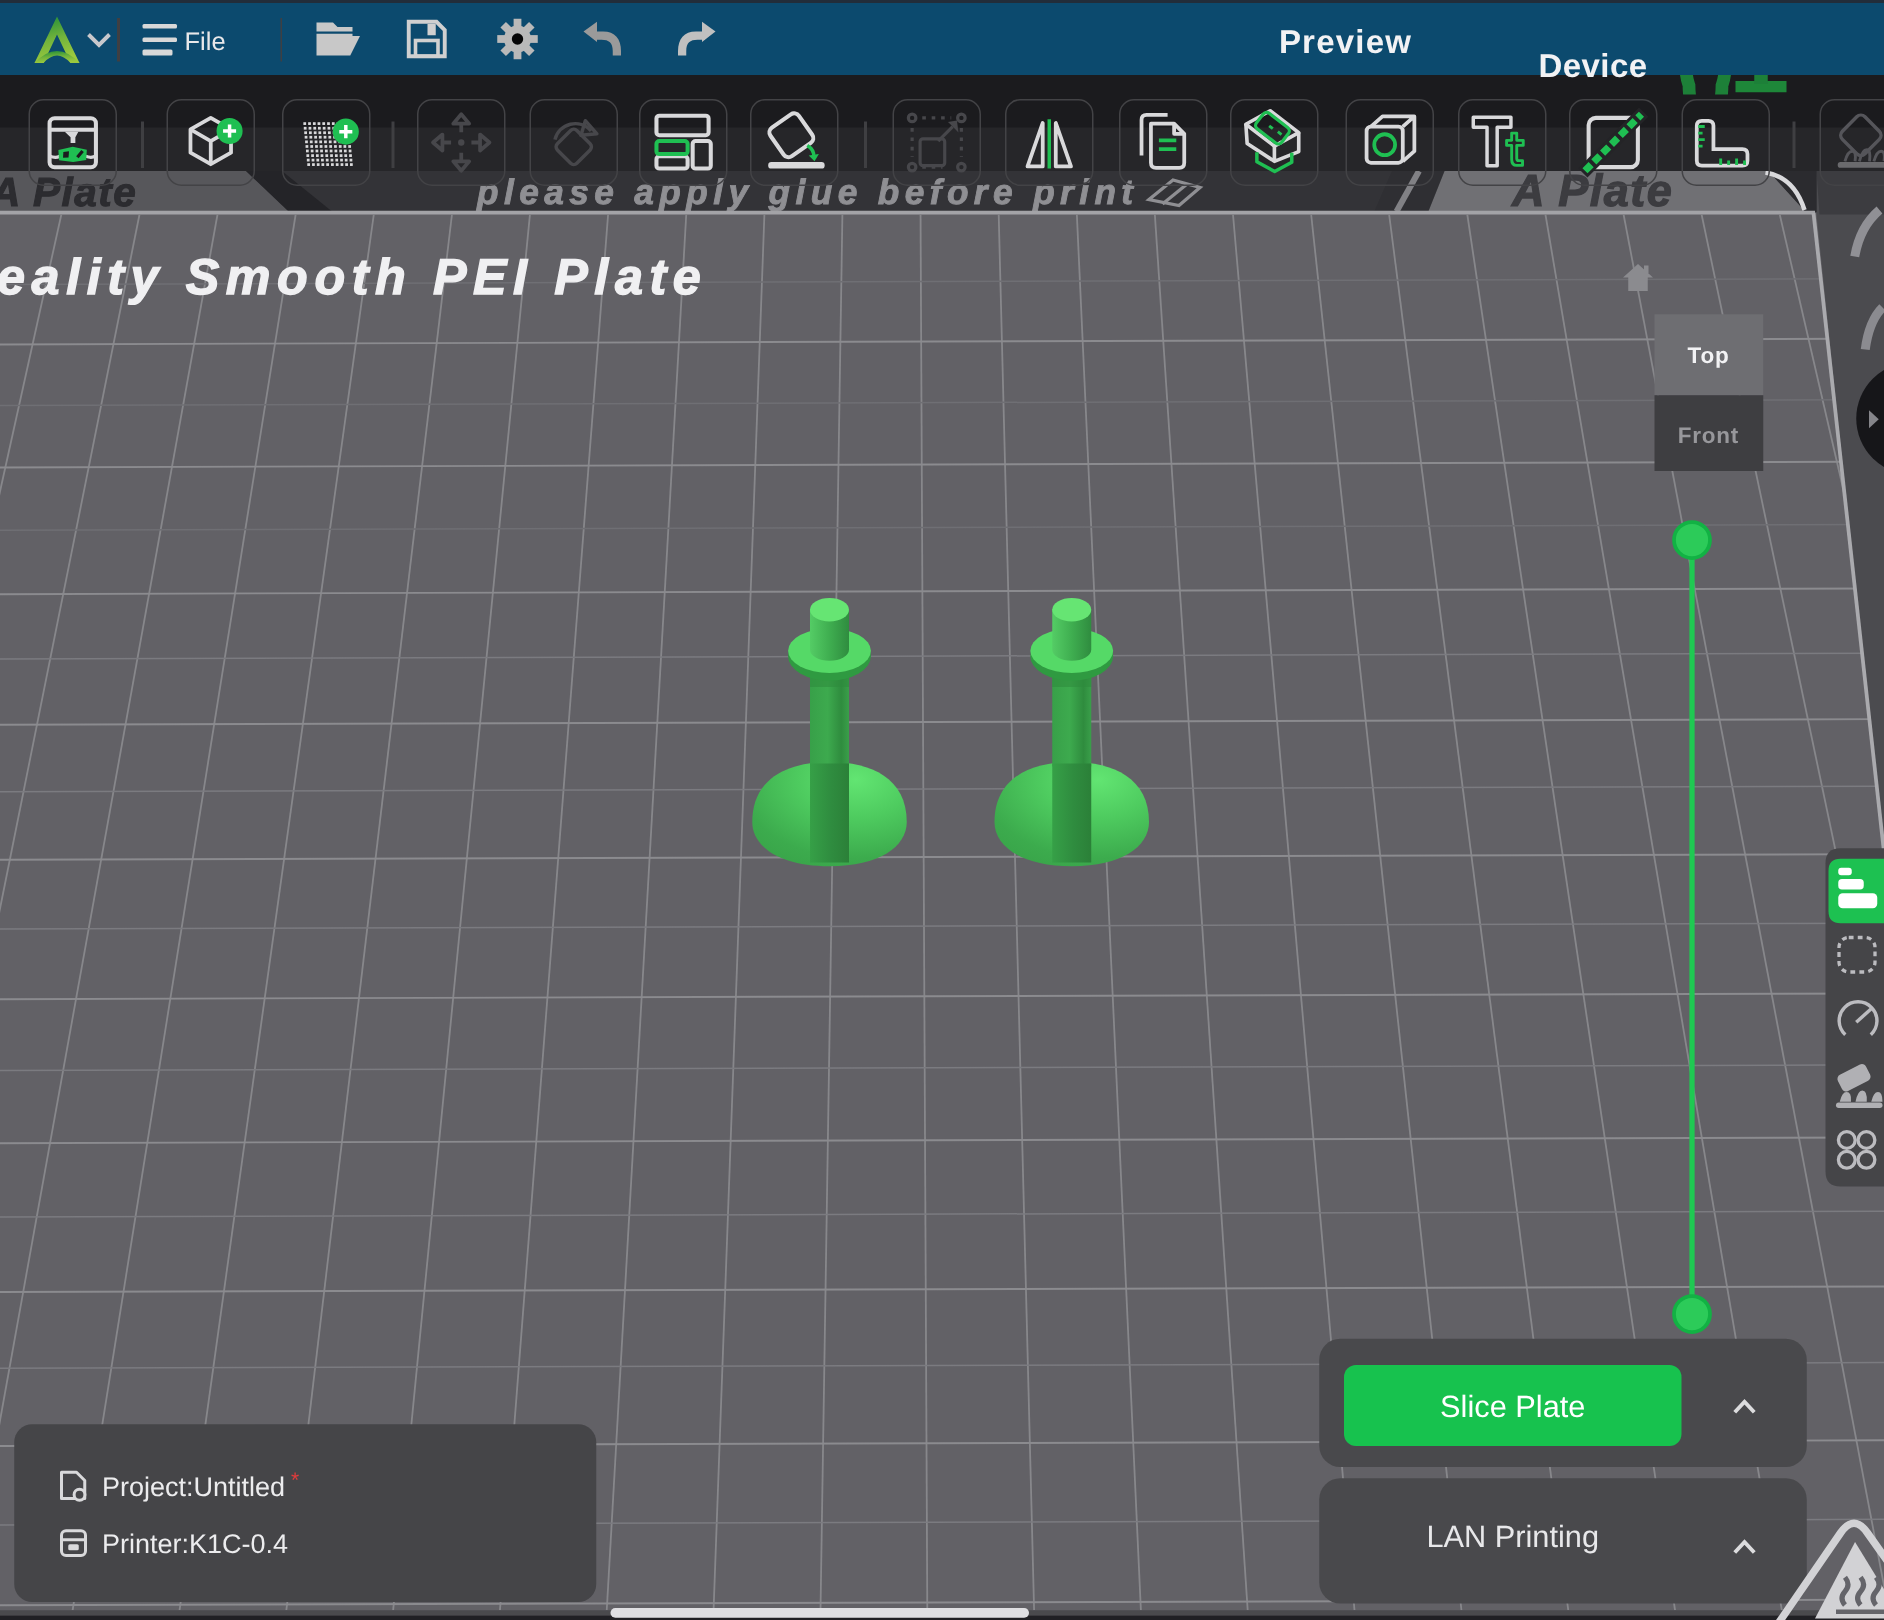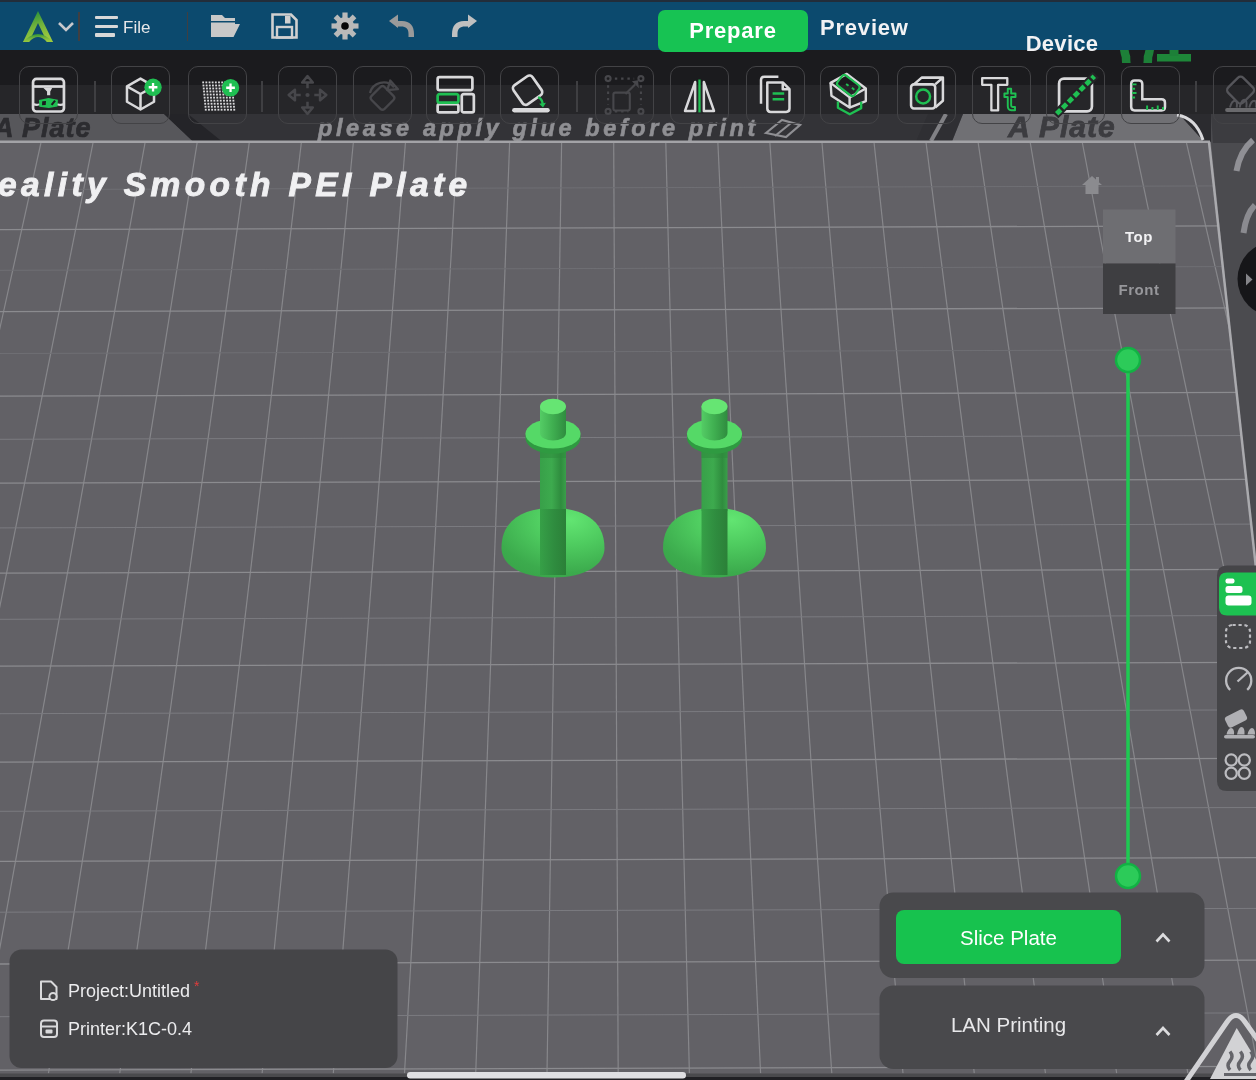--- a/index.html
+++ b/index.html
@@ -483,17 +483,15 @@
   <svg class="abs" style="left:388px;top:12px" width="32" height="26">
     <path d="M 10,0.5 L 10,14 L 1,7 Z" fill="#9a9a9a"></path>
     <path d="M 8,7 L 14,7 C 22,7 26,12 26,20 L 26,23 L 20.5,23 L 20.5,20 C 20.5,14.5 18,12.5 13,12.5 L 8,12.5 Z" fill="#9a9a9a"></path>
   </svg>
   <svg class="abs" style="left:446px;top:12px" width="32" height="26">
     <g transform="translate(32,0) scale(-1,1)">
       <path d="M 10,0.5 L 10,14 L 1,7 Z" fill="#c0c0c0"></path>
       <path d="M 8,7 L 14,7 C 22,7 26,12 26,20 L 26,23 L 20.5,23 L 20.5,20 C 20.5,14.5 18,12.5 13,12.5 L 8,12.5 Z" fill="#c0c0c0"></path>
     </g>
   </svg>
-  <div class="abs" style="left:658px;top:8px;width:150px;height:41.5px;background:#17c353;border-radius:7px;
-       text-align:center;line-height:41.5px;color:#fff;font-size:22px;font-weight:bold;letter-spacing:0.8px;">Prepare</div>
-  <div class="abs" style="left:820px;top:0;width:154px;height:49px;text-align:left;line-height:51px;color:#f2f2f4;font-size:22px;font-weight:bold;letter-spacing:0.8px;">Preview</div>
+  <div class="abs" style="left:820px;top:0;width:154px;height:49px;text-align:center;line-height:51px;color:#f2f2f4;font-size:22px;font-weight:bold;letter-spacing:0.8px;">Preview</div>
   <div class="abs" style="left:985px;top:16px;width:154px;height:49px;text-align:center;line-height:51px;color:#f2f2f4;font-size:22px;font-weight:bold;letter-spacing:0.3px;">Device</div>
 </div>
 
 </body></html>

